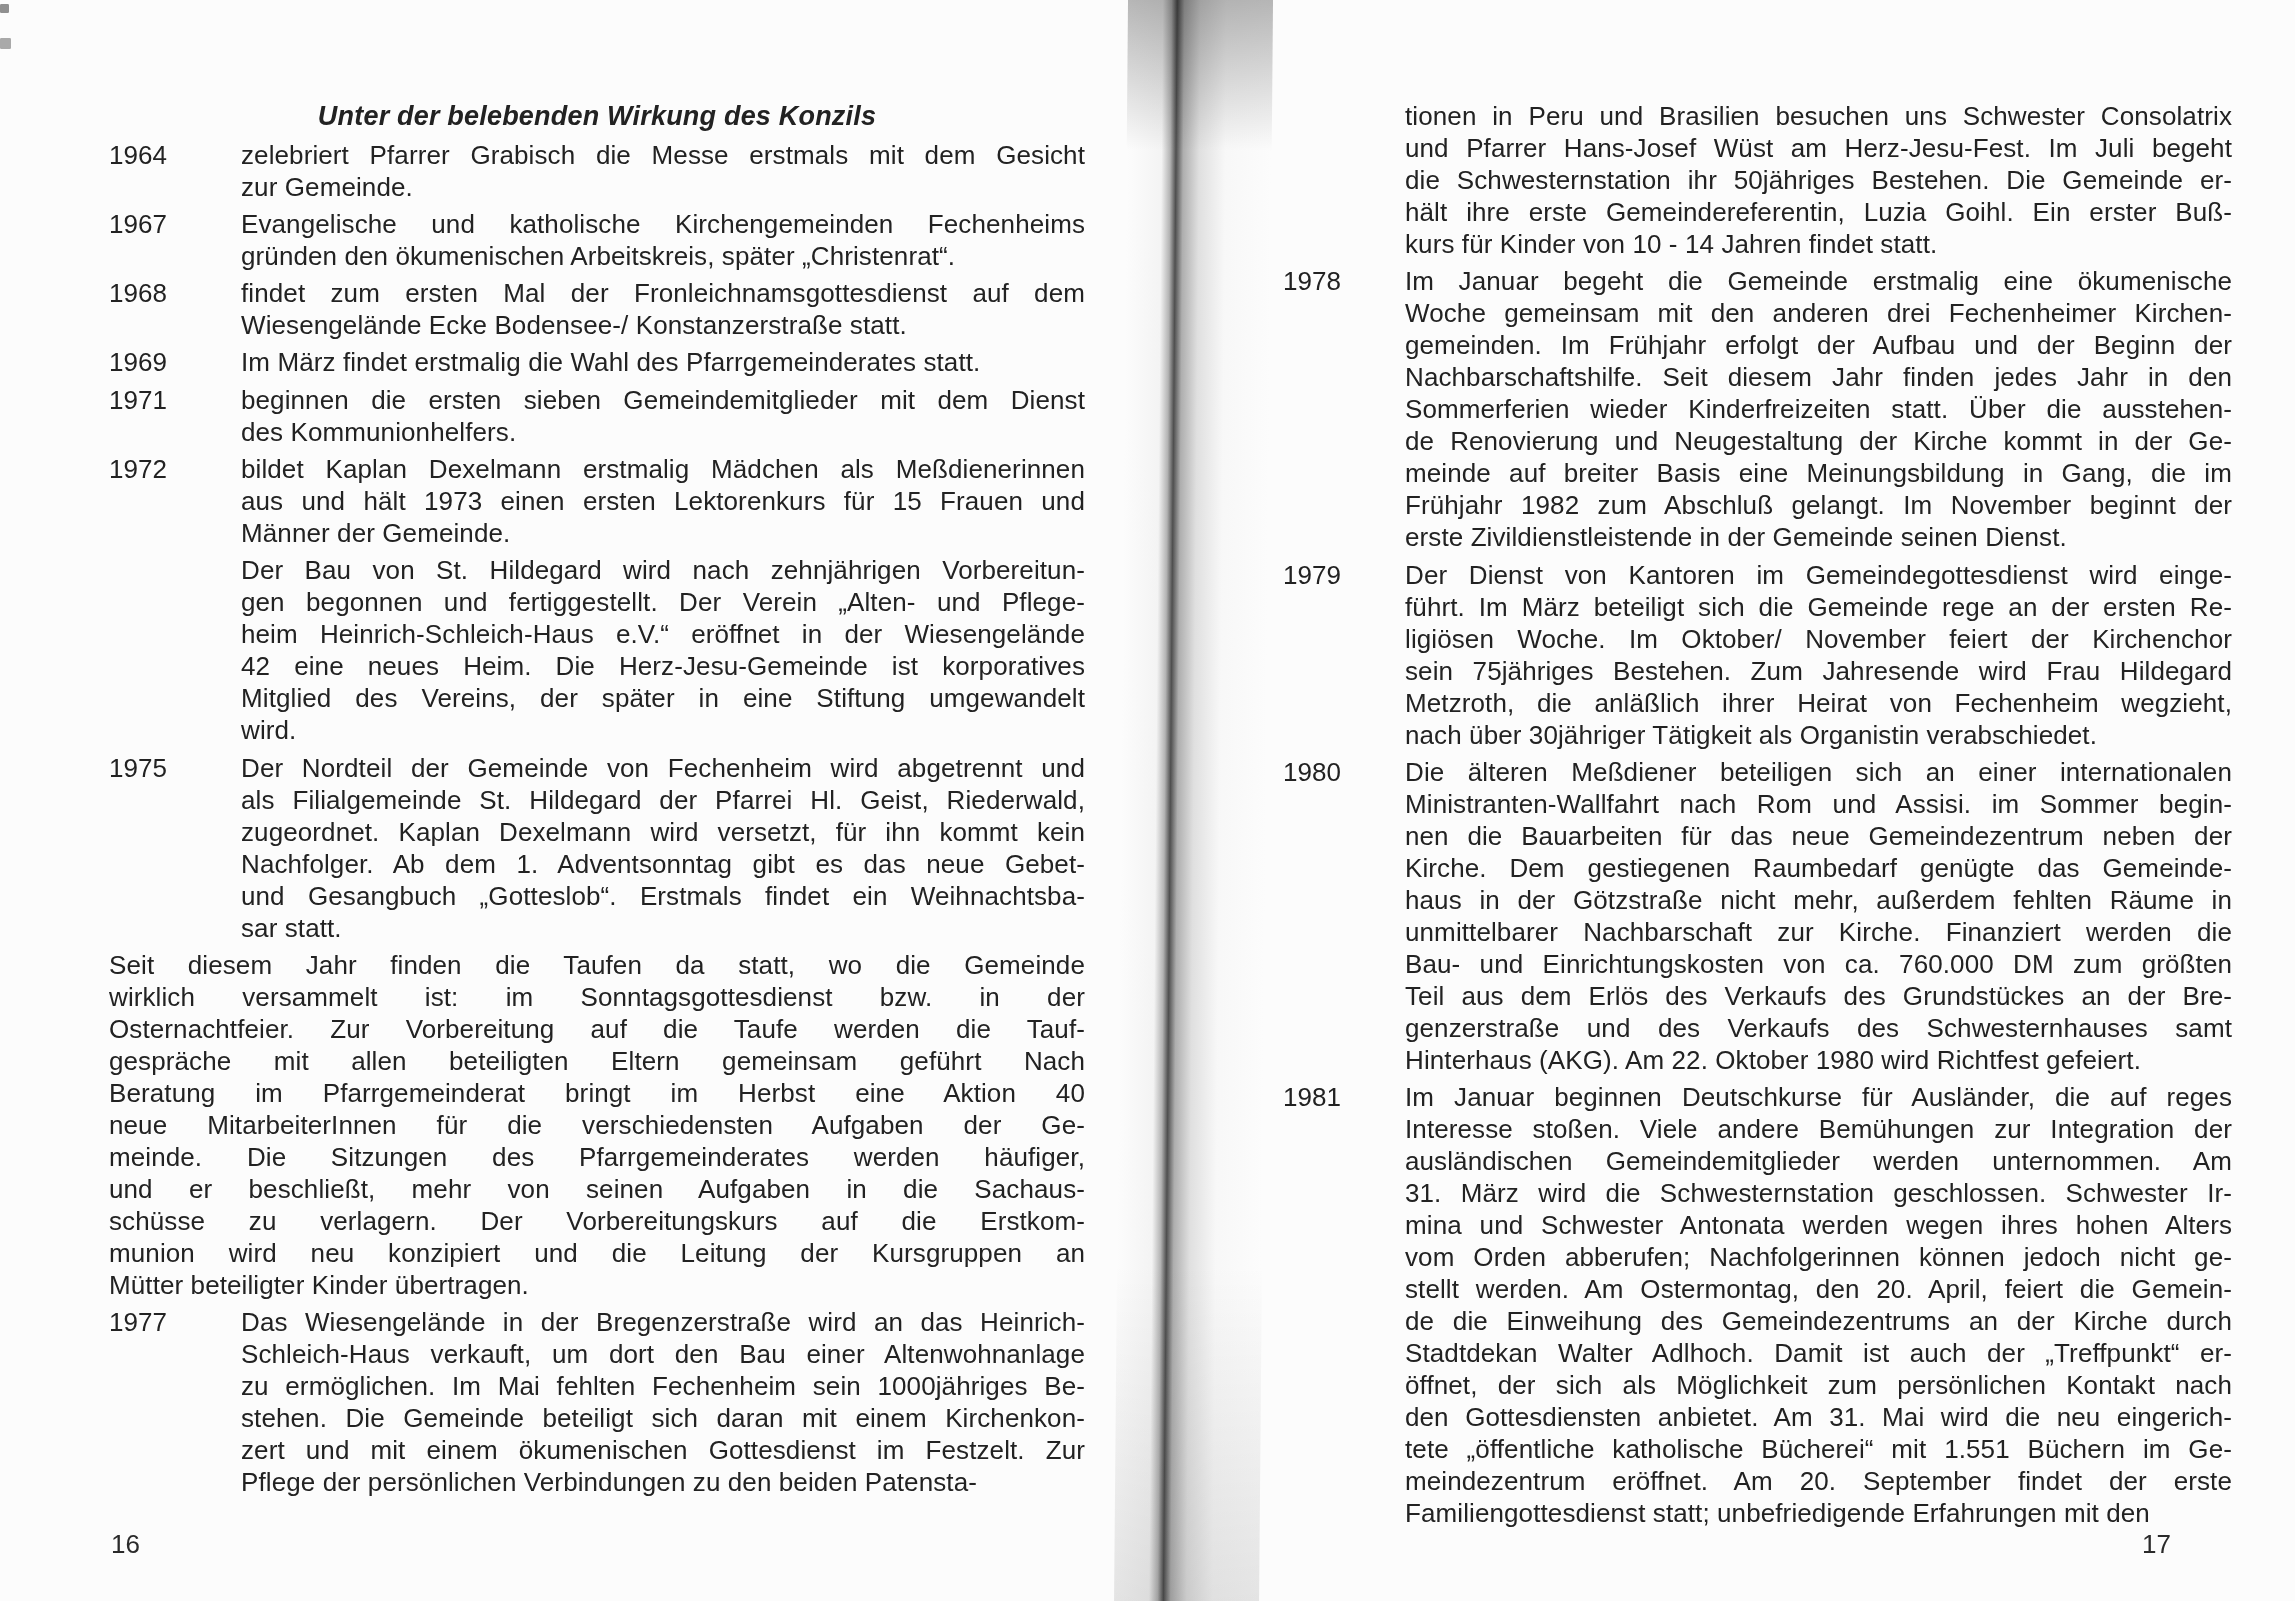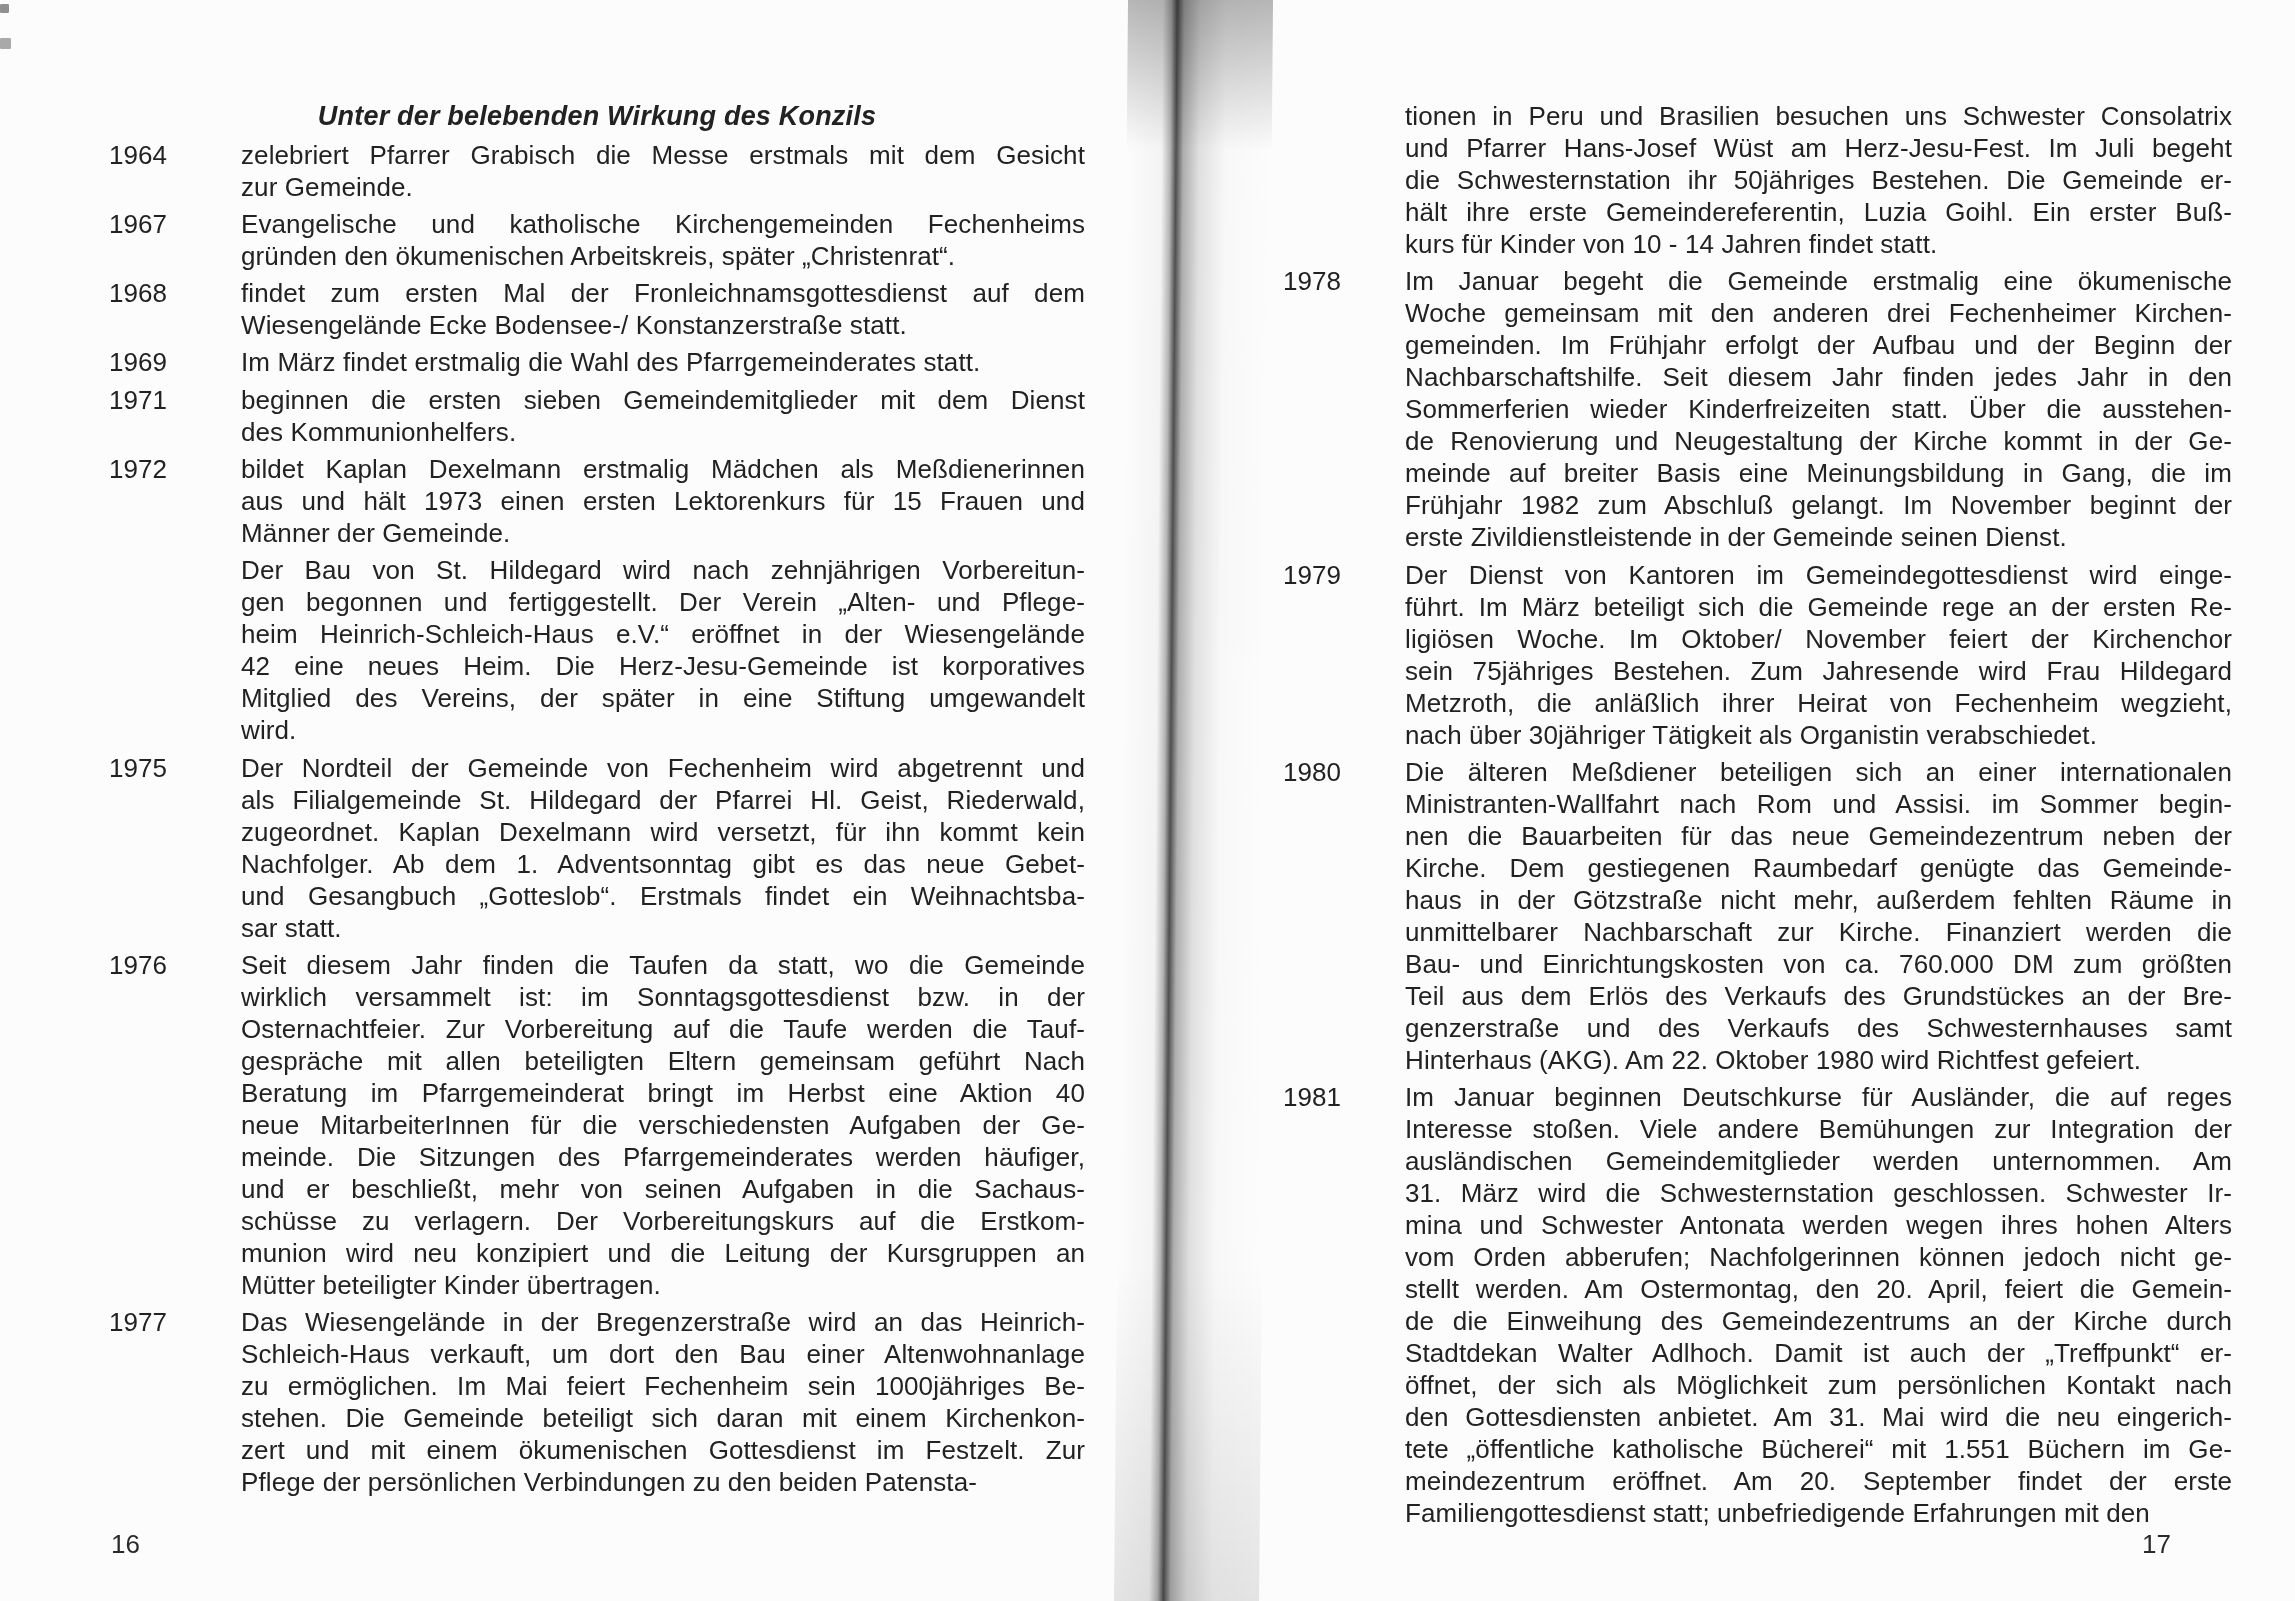--- a/index.html
+++ b/index.html
@@ -122,41 +122,40 @@
           <div class="elines">
             <div class="ln">Der Nordteil der Gemeinde von Fechenheim wird abgetrennt und</div>
             <div class="ln">als Filialgemeinde St. Hildegard der Pfarrei Hl. Geist, Riederwald,</div>
             <div class="ln">zugeordnet. Kaplan Dexelmann wird versetzt, für ihn kommt kein</div>
             <div class="ln">Nachfolger. Ab dem 1. Adventsonntag gibt es das neue Gebet-</div>
             <div class="ln">und Gesangbuch „Gotteslob“. Erstmals findet ein Weihnachtsba-</div>
             <div class="ln last">sar statt.</div>
           </div>
         </div>
         <div class="entry">
-          <div class="year">1976</div>
           <div class="elines">
             <div class="ln">Seit diesem Jahr finden die Taufen da statt, wo die Gemeinde</div>
             <div class="ln">wirklich versammelt ist: im Sonntagsgottesdienst bzw. in der</div>
             <div class="ln">Osternachtfeier. Zur Vorbereitung auf die Taufe werden die Tauf-</div>
             <div class="ln">gespräche mit allen beteiligten Eltern gemeinsam geführt Nach</div>
             <div class="ln">Beratung im Pfarrgemeinderat bringt im Herbst eine Aktion 40</div>
             <div class="ln">neue MitarbeiterInnen für die verschiedensten Aufgaben der Ge-</div>
             <div class="ln">meinde. Die Sitzungen des Pfarrgemeinderates werden häufiger,</div>
             <div class="ln">und er beschließt, mehr von seinen Aufgaben in die Sachaus-</div>
             <div class="ln">schüsse zu verlagern. Der Vorbereitungskurs auf die Erstkom-</div>
             <div class="ln">munion wird neu konzipiert und die Leitung der Kursgruppen an</div>
             <div class="ln last">Mütter beteiligter Kinder übertragen.</div>
           </div>
         </div>
         <div class="entry">
           <div class="year">1977</div>
           <div class="elines">
             <div class="ln">Das Wiesengelände in der Bregenzerstraße wird an das Heinrich-</div>
             <div class="ln">Schleich-Haus verkauft, um dort den Bau einer Altenwohnanlage</div>
-            <div class="ln">zu ermöglichen. Im Mai feiert Fechenheim sein 1000jähriges Be-</div>
+            <div class="ln">zu ermöglichen. Im Mai fehlten Fechenheim sein 1000jähriges Be-</div>
             <div class="ln">stehen. Die Gemeinde beteiligt sich daran mit einem Kirchenkon-</div>
             <div class="ln">zert und mit einem ökumenischen Gottesdienst im Festzelt. Zur</div>
             <div class="ln last">Pflege der persönlichen Verbindungen zu den beiden Patensta-</div>
           </div>
         </div>
       </div>
   </div>
 
   <div class="gutter"></div>
 

